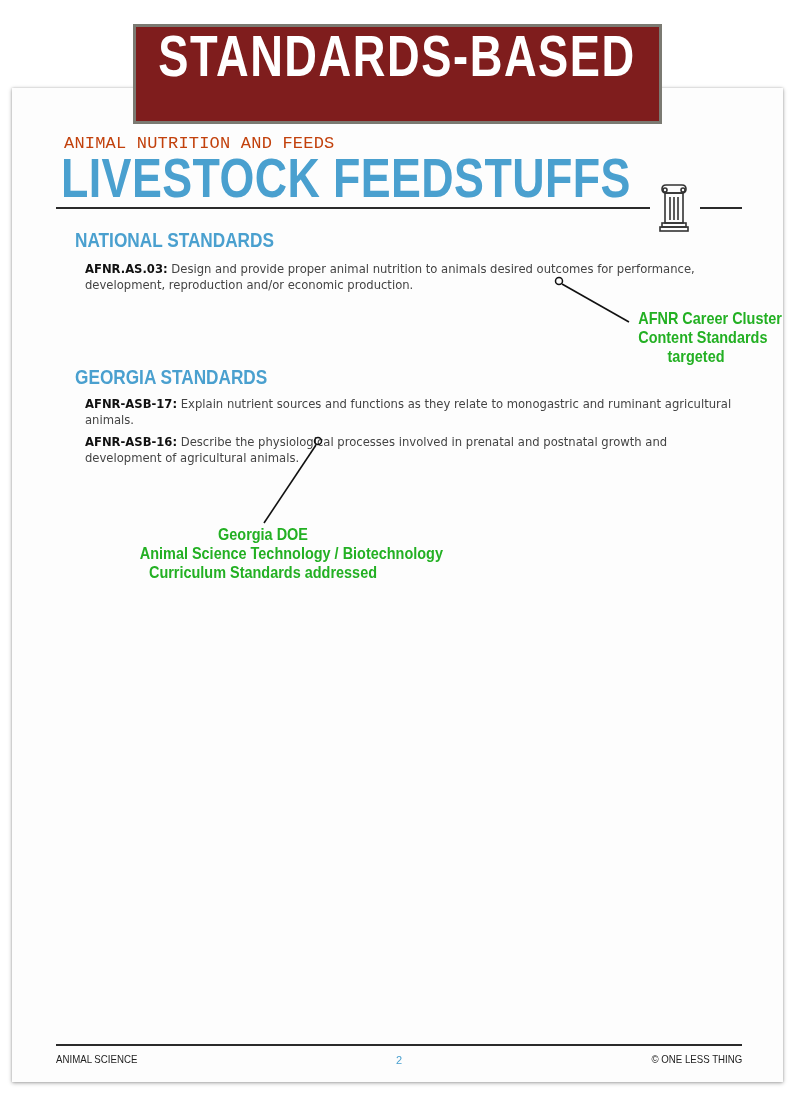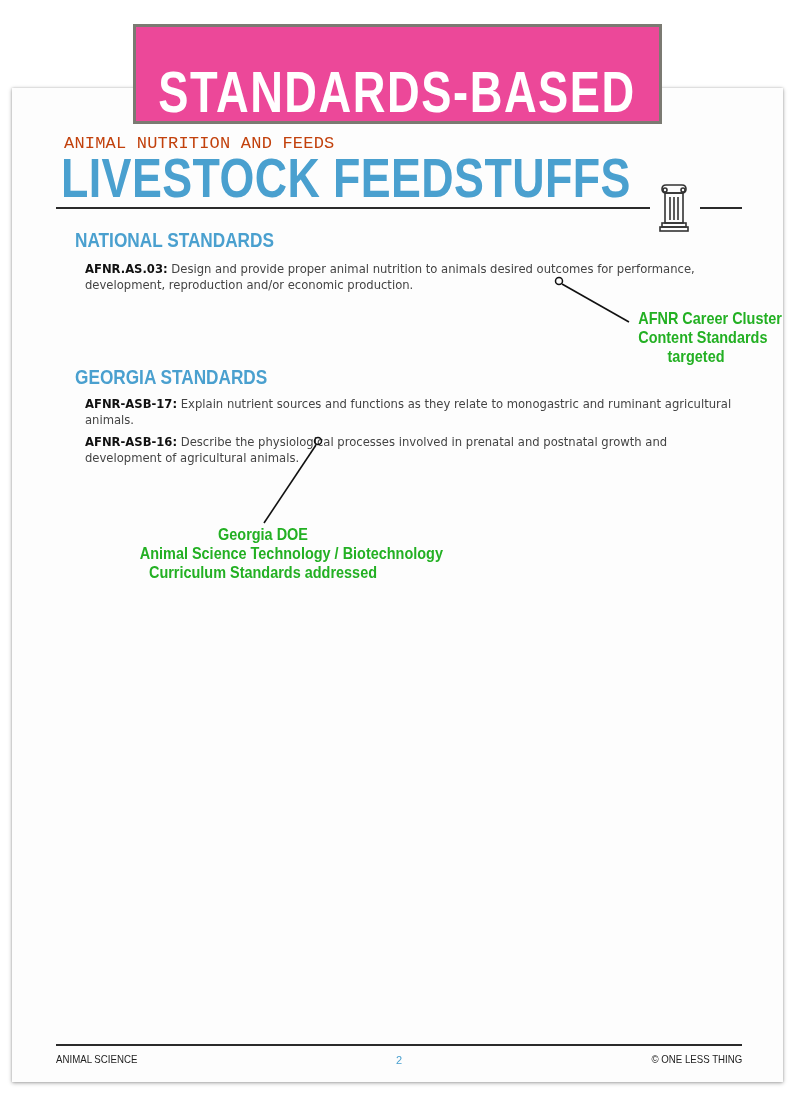--- a/index.html
+++ b/index.html
@@ -7,22 +7,22 @@
       width: 800px; height: 1105px; background: #ffffff; position: relative; overflow: hidden;
       font-family: "DejaVu Sans", sans-serif;
     }
     .page {
       position: absolute; left: 12px; top: 88px; width: 771px; height: 994px;
       background: #fdfdfd;
       box-shadow: 0 1px 4px rgba(0,0,0,0.35), 0 0 2px rgba(0,0,0,0.15);
     }
     .banner {
       position: absolute; left: 133px; top: 24px; width: 523px; height: 94px;
-      background: #ec4899; border: 3px solid #7b7a72;
-      display: flex; align-items: flex-end; justify-content: center; z-index: 5;
+      background: #7f1d1d; border: 3px solid #7b7a72;
+      display: flex; align-items: flex-start; justify-content: center; z-index: 5;
     }
     .banner-text {
       color: #ffffff; font-family: "Liberation Sans", sans-serif; font-weight: bold;
       font-size: 58px; letter-spacing: 2px; transform: scaleX(0.78); white-space: nowrap;
       line-height: 1;
     }
     .kicker {
       position: absolute; left: 64px; top: 134px; font-family: Liberation Mono, monospace;
       font-size: 17px; color: #c2410c; letter-spacing: 0.2px;
     }

